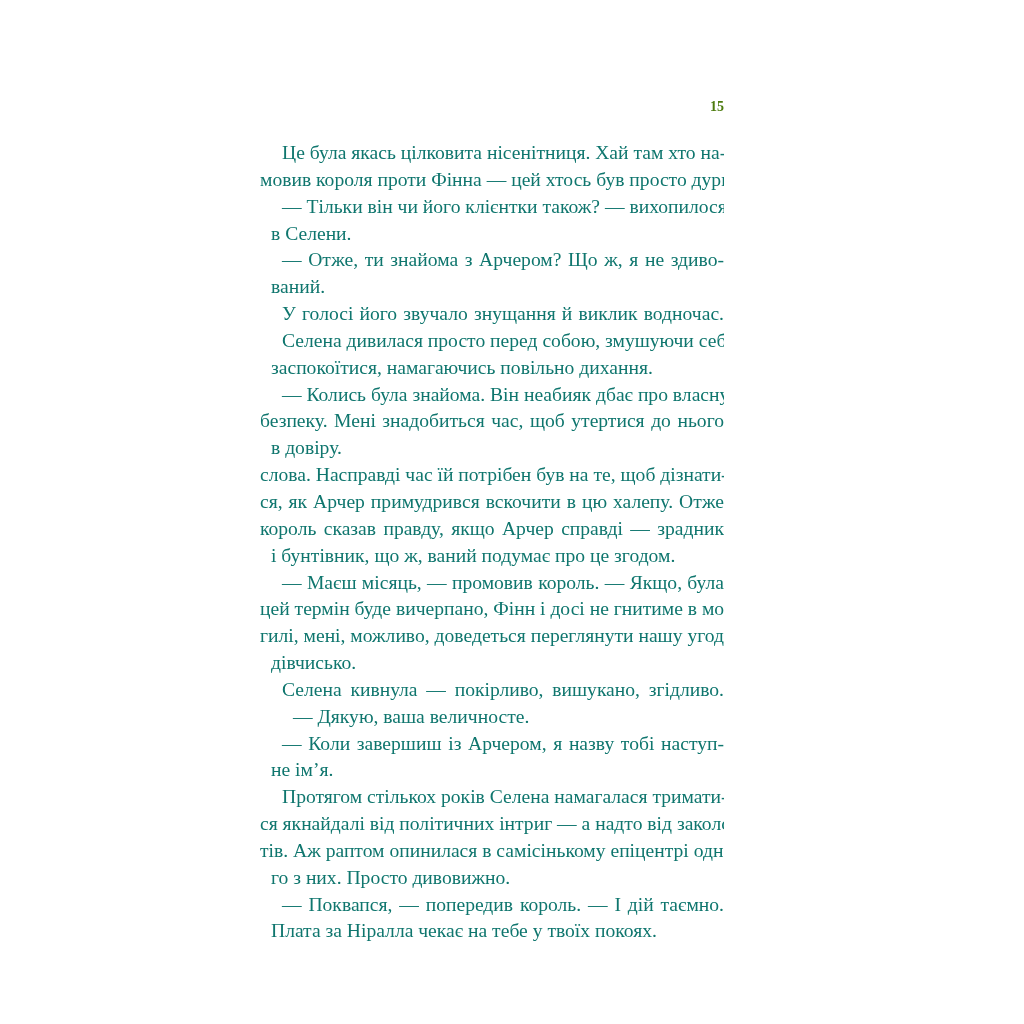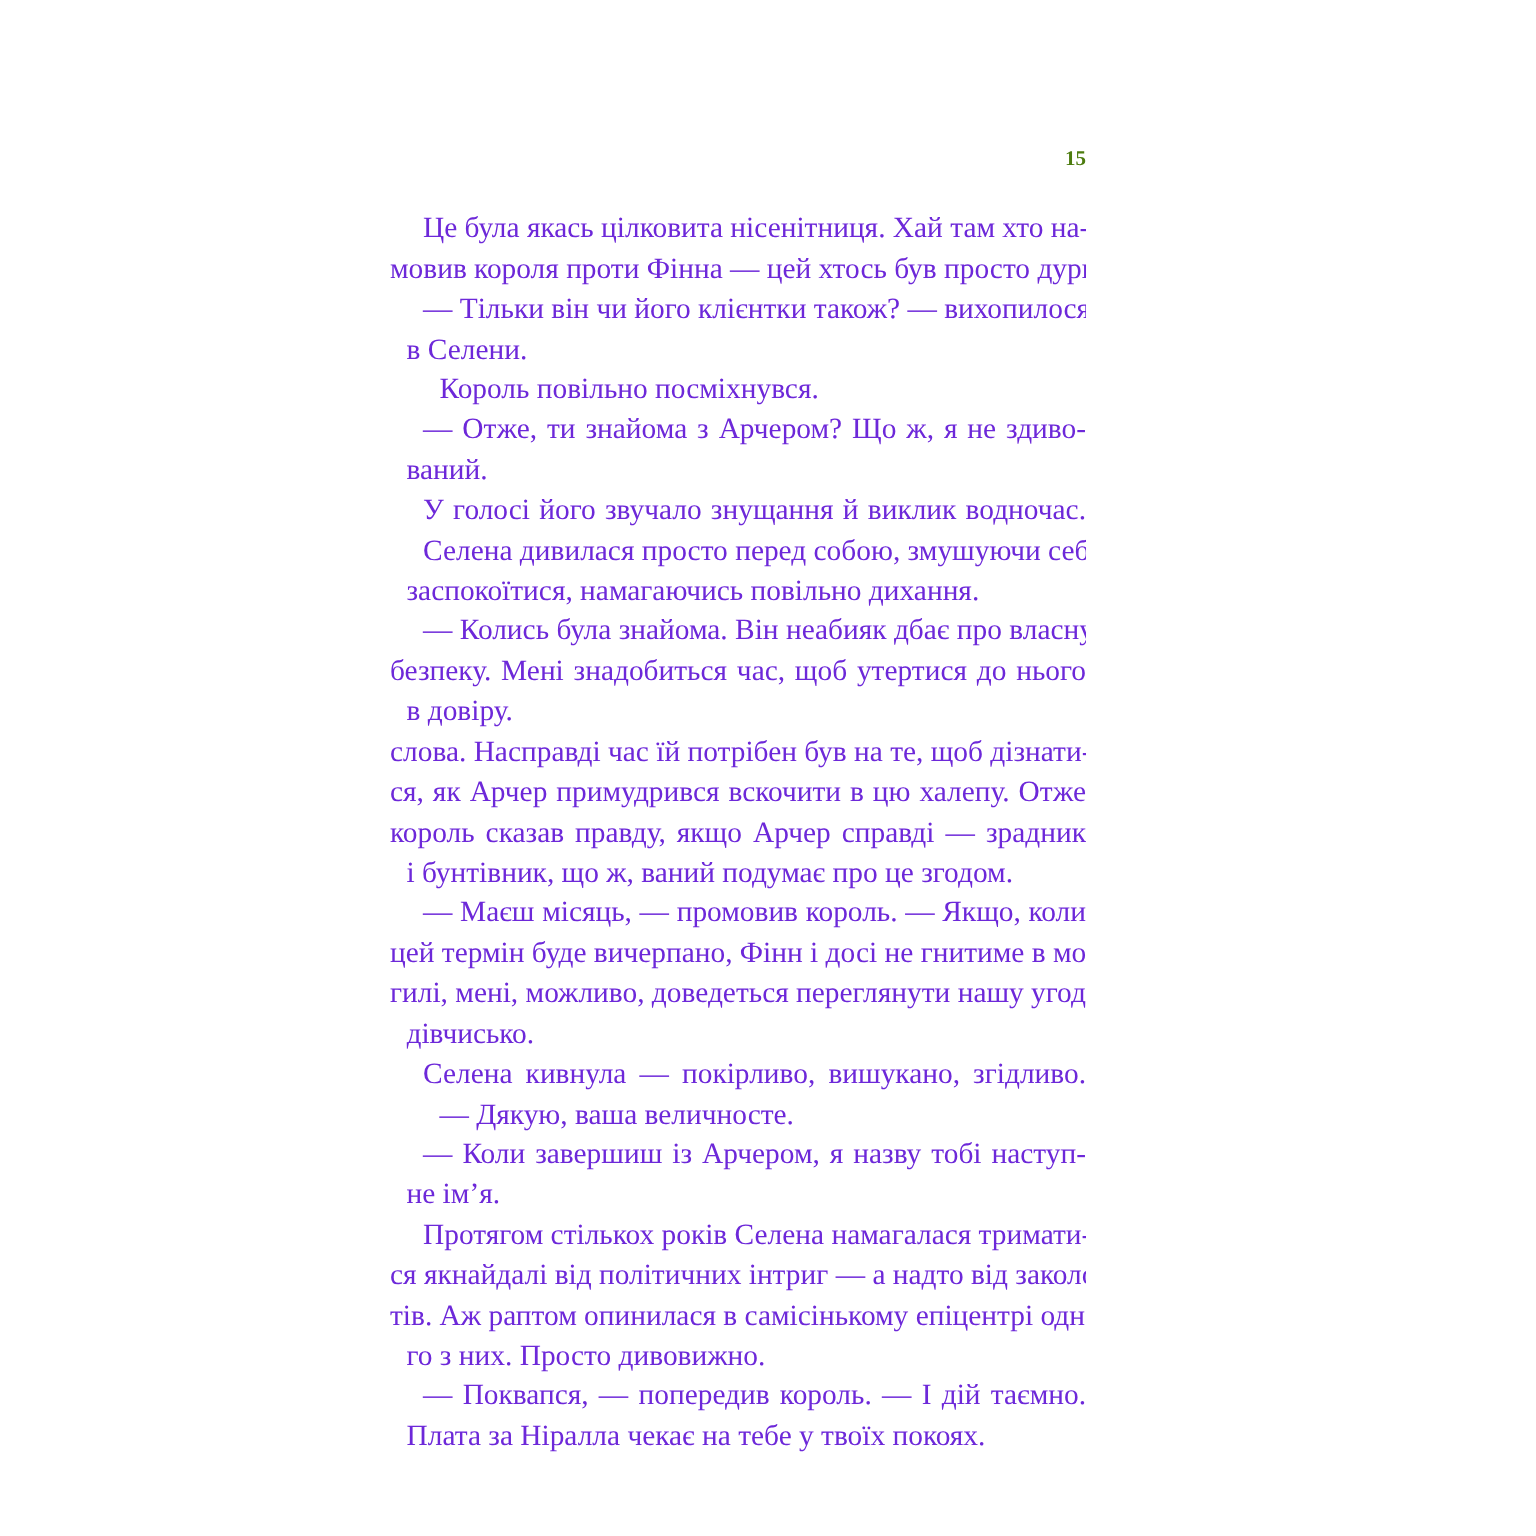--- a/index.html
+++ b/index.html
@@ -3,53 +3,52 @@
 <meta charset="utf-8">
 <style>
   html, body { margin:0; padding:0; background:#ffffff; }
   body { width:1024px; height:1024px; position:relative; overflow:hidden; }
   .page-number {
     position:absolute; left:700px; top:99px; width:24px; text-align:right;
     font-family:"Liberation Serif", serif; font-weight:bold; font-size:14px; color:#4d7c0f;
   }
   .text-block {
     position:absolute; left:260px; top:140px; width:464px;
-    font-family:"Liberation Serif", serif; font-size:19.6px; color:#6d28d9;
+    font-family:"Liberation Serif", serif; font-size:19.6px; color:#0f766e;
   }
   .line {
     height:26.85px; line-height:26.85px; white-space:nowrap;
     text-align:justify; text-align-last:justify; overflow:hidden;
   }
   .line.indent { padding-left:22px; }
   .line.last { text-align-last:left;margin-left:11px; }
 </style>
 </head>
 <body>
 
 <div>
   <div class="page-number">15</div>
   <div class="text-block" id="text-block">
       <div class="line indent">Це була якась цілковита нісенітниця. Хай там хто на-</div>
       <div class="line">мовив короля проти Фінна — цей хтось був просто дурнем.</div>
       <div class="line indent">— Тільки він чи його клієнтки також? — вихопилося</div>
       <div class="line last">в Селени.</div>
-      <div class="line indent last">Король повільно посміхнувся.</div>
       <div class="line indent">— Отже, ти знайома з Арчером? Що ж, я не здиво-</div>
       <div class="line last">ваний.</div>
       <div class="line indent">У голосі його звучало знущання й виклик водночас.</div>
       <div class="line indent">Селена дивилася просто перед собою, змушуючи себе</div>
       <div class="line last">заспокоїтися, намагаючись повільно дихання.</div>
       <div class="line indent">— Колись була знайома. Він неабияк дбає про власну</div>
       <div class="line">безпеку. Мені знадобиться час, щоб утертися до нього</div>
       <div class="line last">в довіру.</div>
       <div class="line">слова. Насправді час їй потрібен був на те, щоб дізнати-</div>
       <div class="line">ся, як Арчер примудрився вскочити в цю халепу. Отже</div>
       <div class="line">король сказав правду, якщо Арчер справді — зрадник</div>
       <div class="line last">і бунтівник, що ж, ваний подумає про це згодом.</div>
-      <div class="line indent">— Маєш місяць, — промовив король. — Якщо, коли</div>
+      <div class="line indent">— Маєш місяць, — промовив король. — Якщо, була</div>
       <div class="line">цей термін буде вичерпано, Фінн і досі не гнитиме в мо-</div>
       <div class="line">гилі, мені, можливо, доведеться переглянути нашу угоду,</div>
       <div class="line last">дівчисько.</div>
       <div class="line indent">Селена кивнула — покірливо, вишукано, згідливо.</div>
       <div class="line indent last">— Дякую, ваша величносте.</div>
       <div class="line indent">— Коли завершиш із Арчером, я назву тобі наступ-</div>
       <div class="line last">не ім’я.</div>
       <div class="line indent">Протягом стількох років Селена намагалася тримати-</div>
       <div class="line">ся якнайдалі від політичних інтриг — а надто від заколо-</div>
       <div class="line">тів. Аж раптом опинилася в самісінькому епіцентрі одно-</div>

